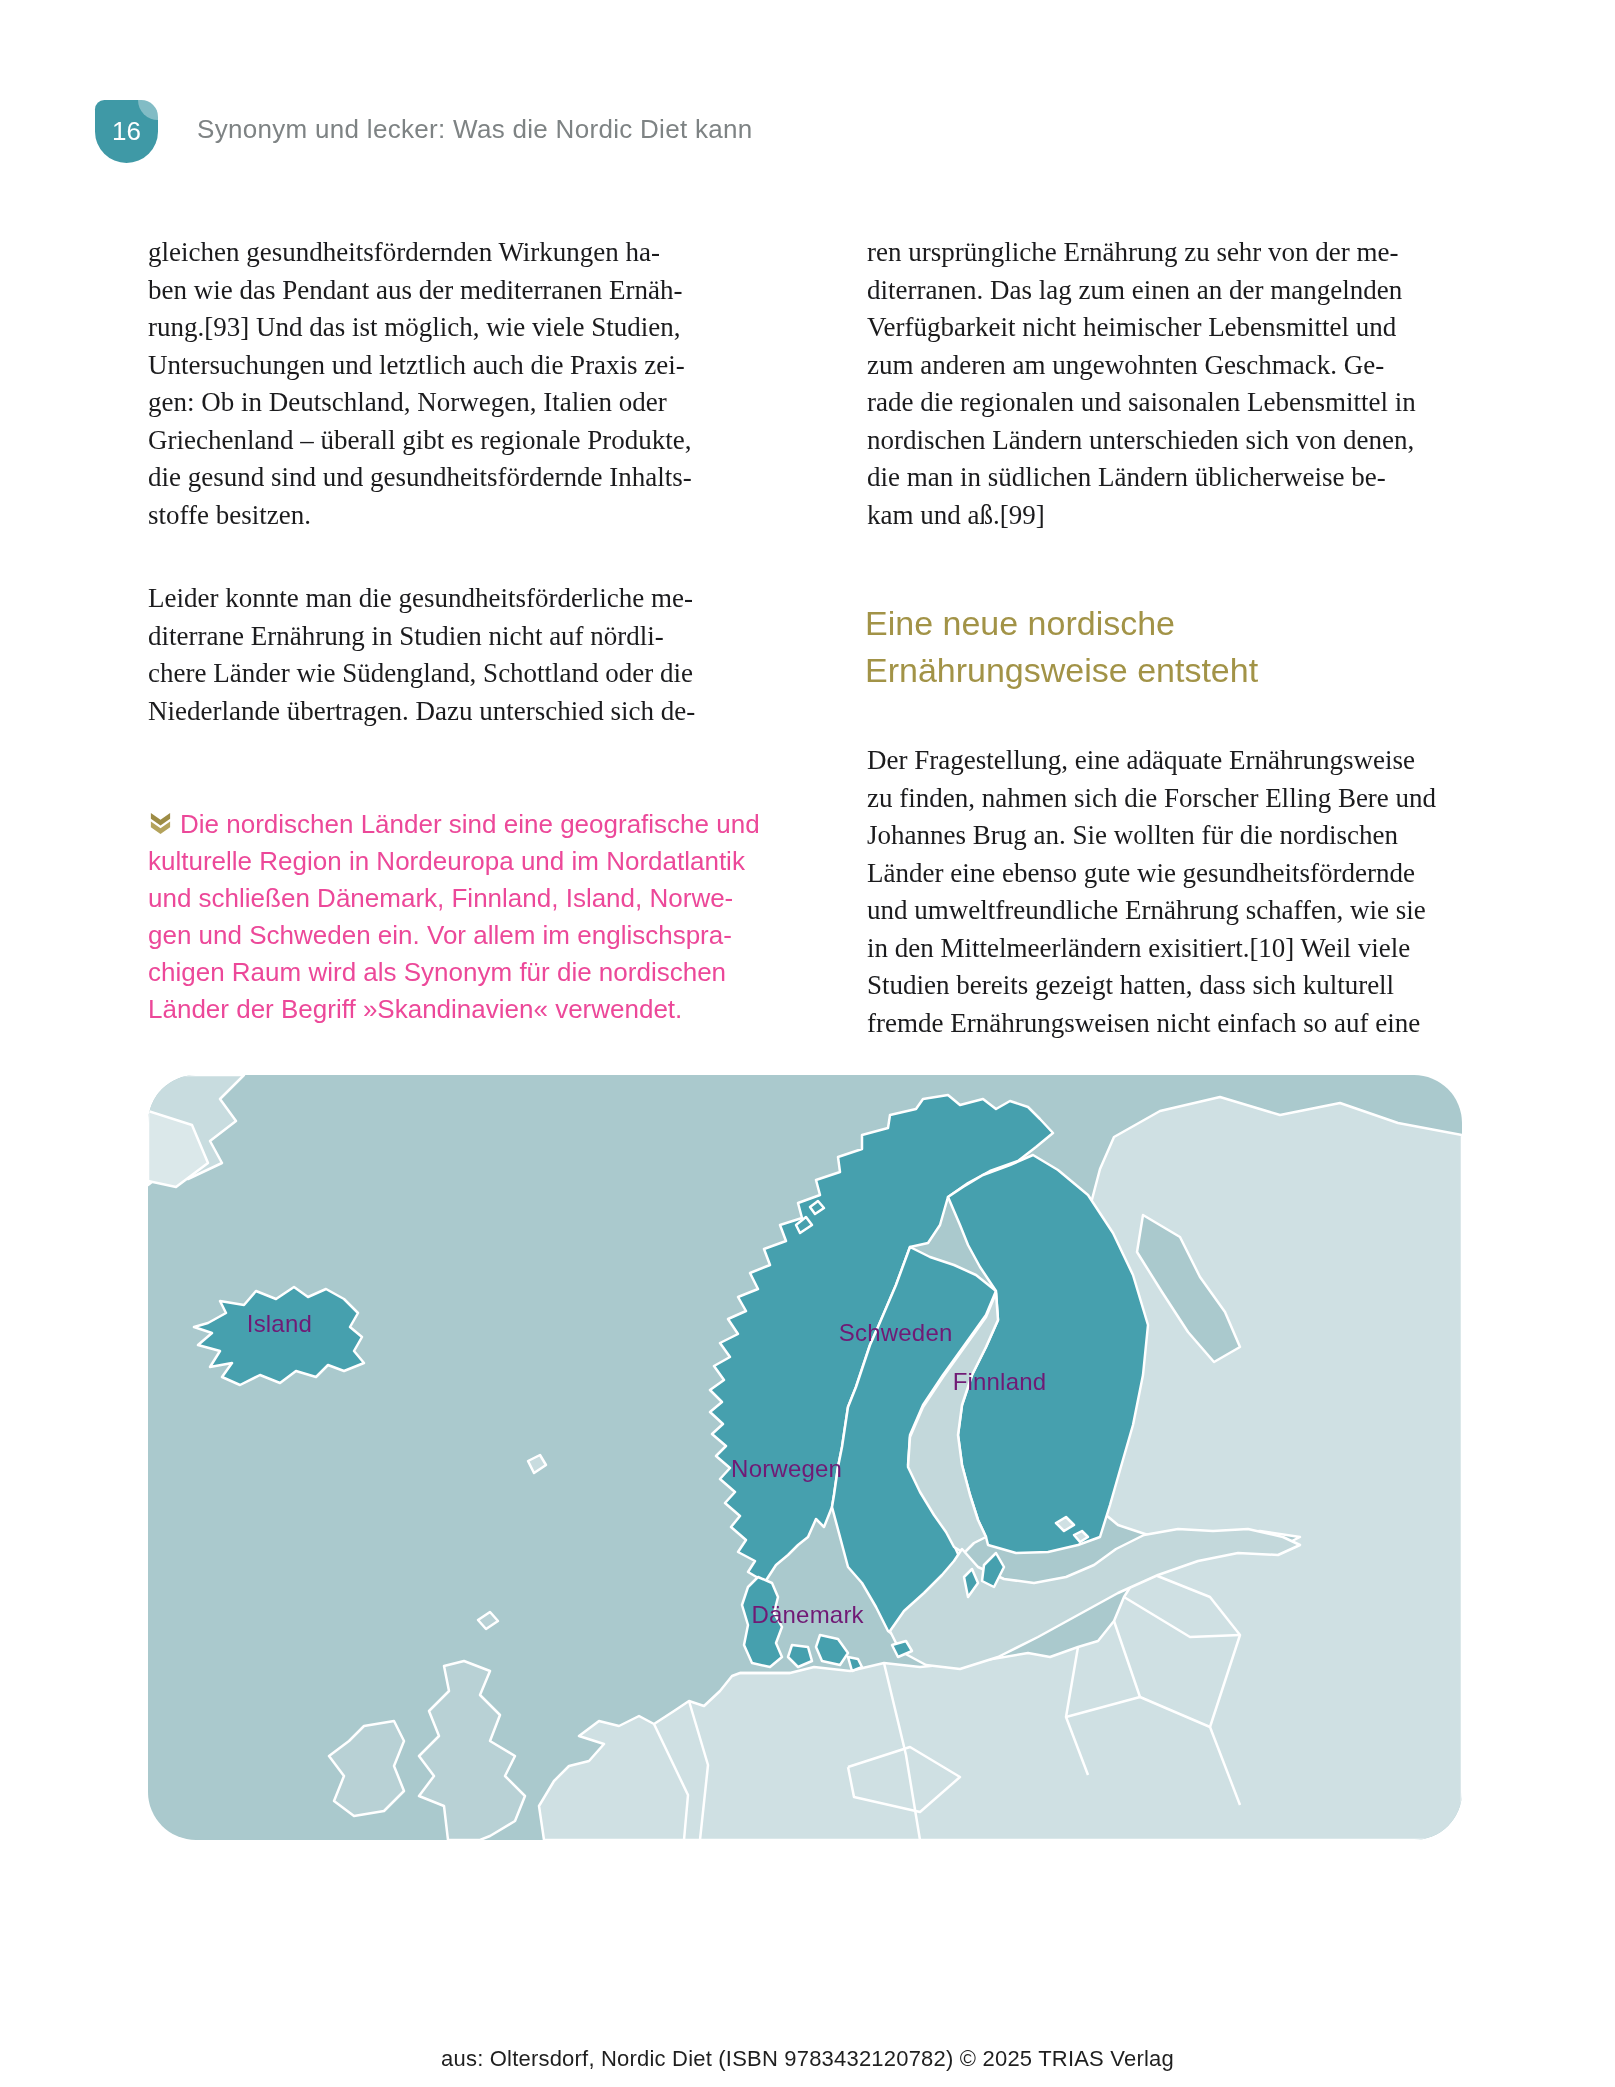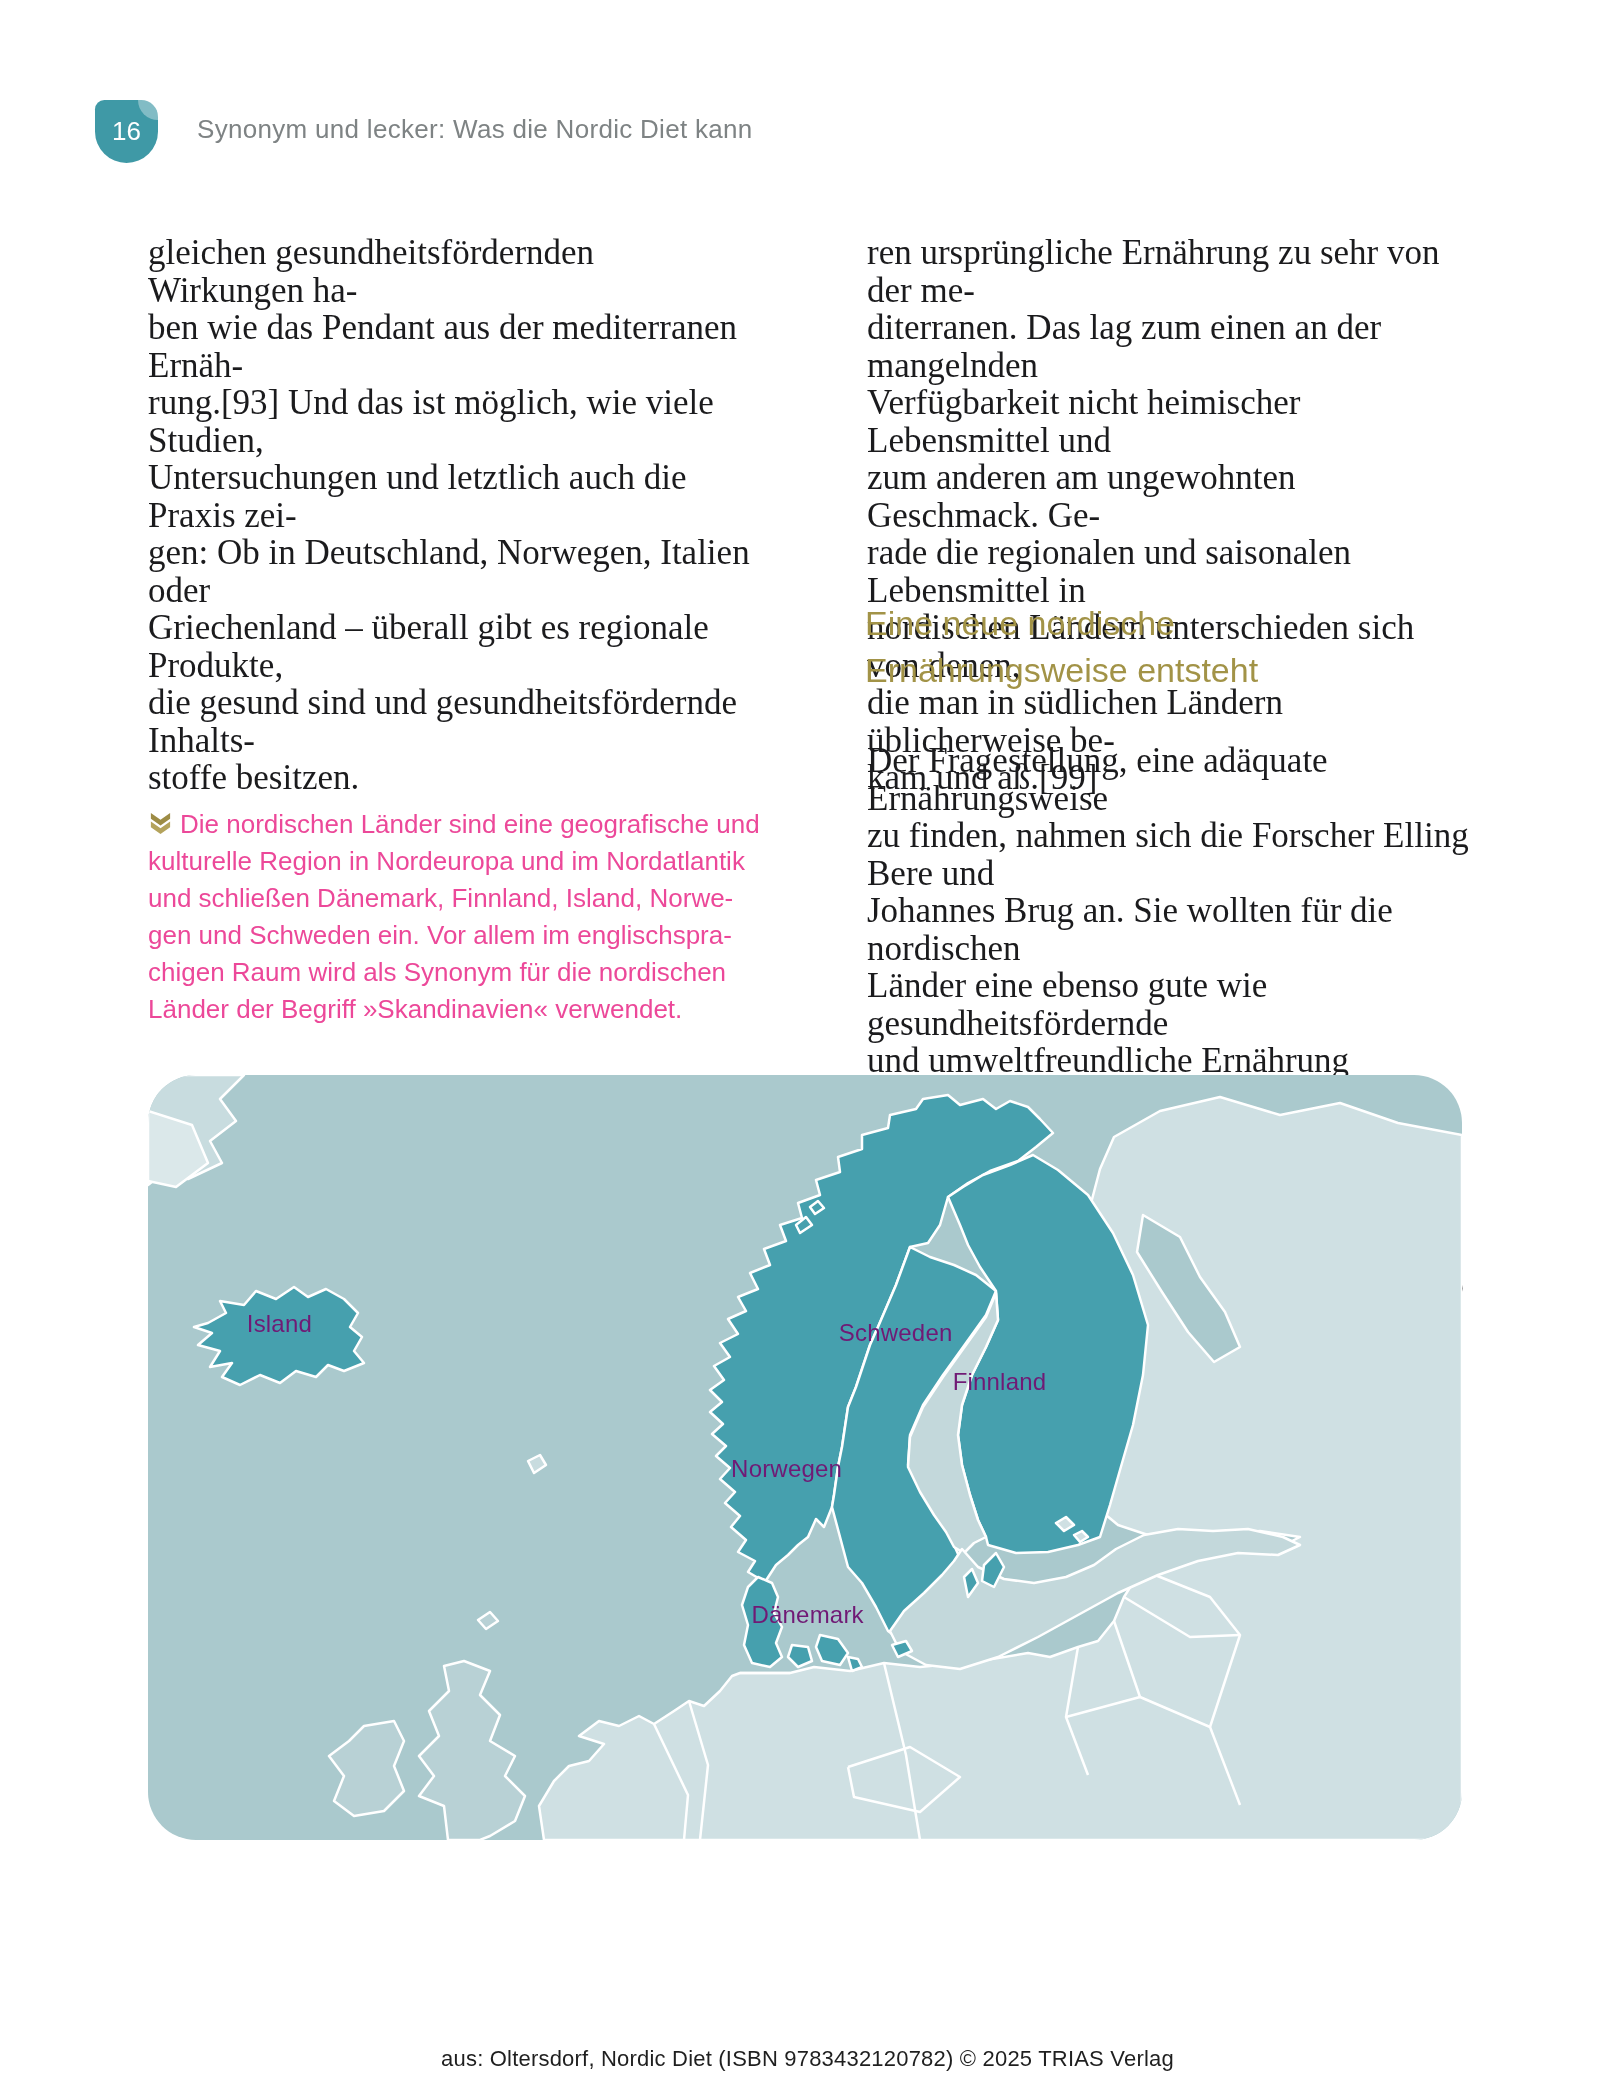--- a/index.html
+++ b/index.html
@@ -8,21 +8,21 @@
   
   .badge{position:absolute;left:95px;top:100px;width:63px;height:63px;background:#3f99a6;
          border-radius:10px 18px 34px 34px;display:flex;align-items:center;justify-content:center;}
   .badge span{color:#ffffff;font-size:26px;font-family:"Liberation Sans",sans-serif;}
   .badge .fold{position:absolute;top:0;right:0;width:20px;height:20px;background:#ffffff;
          border-bottom-left-radius:100%;opacity:.35;}
   .running-header{position:absolute;left:197px;top:114px;font-size:26px;color:#7e8384;
          letter-spacing:.3px;}
   
   .body-text{position:absolute;width:604px;margin:0;font-family:"Liberation Serif",serif;
-         font-size:35px;line-height:37.5px;color:#1b1b1d;white-space:pre-line;}
+         font-size:27px;line-height:37.5px;color:#1b1b1d;white-space:pre-line;}
   .col-left{left:148px;}
   .col-right{left:867px;}
   .note-box{position:absolute;left:148px;top:806px;width:620px;font-size:26px;line-height:37px;
          color:#ec4899;white-space:pre-line;}
   .note-icon{display:inline-block;width:25px;height:26px;margin-right:7px;transform:translateY(3px);}
   .gold-heading{position:absolute;left:865px;top:600px;margin:0;width:560px;font-weight:400;
          font-size:34px;line-height:47px;color:#a29347;white-space:pre-line;}
   
   .map{position:absolute;left:148px;top:1075px;width:1314px;height:765px;border-radius:48px;
          overflow:hidden;}
@@ -47,20 +47,24 @@
   <div class="running-header">Synonym und lecker: Was die Nordic Diet kann</div>
 
   <p class="body-text col-left" style="top:234px;">gleichen gesundheitsfördernden Wirkungen ha-
 ben wie das Pendant aus der mediterranen Ernäh-
 rung.[93] Und das ist möglich, wie viele Studien,
 Untersuchungen und letztlich auch die Praxis zei-
 gen: Ob in Deutschland, Norwegen, Italien oder
 Griechenland – überall gibt es regionale Produkte,
 die gesund sind und gesundheitsfördernde Inhalts-
 stoffe besitzen.</p>
+  <p class="body-text col-left" style="top:580px;">Leider konnte man die gesundheitsförderliche me-
+diterrane Ernährung in Studien nicht auf nördli-
+chere Länder wie Südengland, Schottland oder die
+Niederlande übertragen. Dazu unterschied sich de-</p>
 
   <div class="note-box"><span class="note-icon"><svg viewBox="0 0 26 26">
           <path d="M3,2 L13,9 23,2 23,8 13,15 3,8 Z" fill="#9d8c45"></path>
           <path d="M3,11 L13,18 23,11 23,17 13,24 3,17 Z" fill="#b4a35c"></path>
         </svg></span><span>Die nordischen Länder sind eine geografische und
 kulturelle Region in Nordeuropa und im Nordatlantik
 und schließen Dänemark, Finnland, Island, Norwe-
 gen und Schweden ein. Vor allem im englischspra-
 chigen Raum wird als Synonym für die nordischen
 Länder der Begriff »Skandinavien« verwendet.</span></div>

